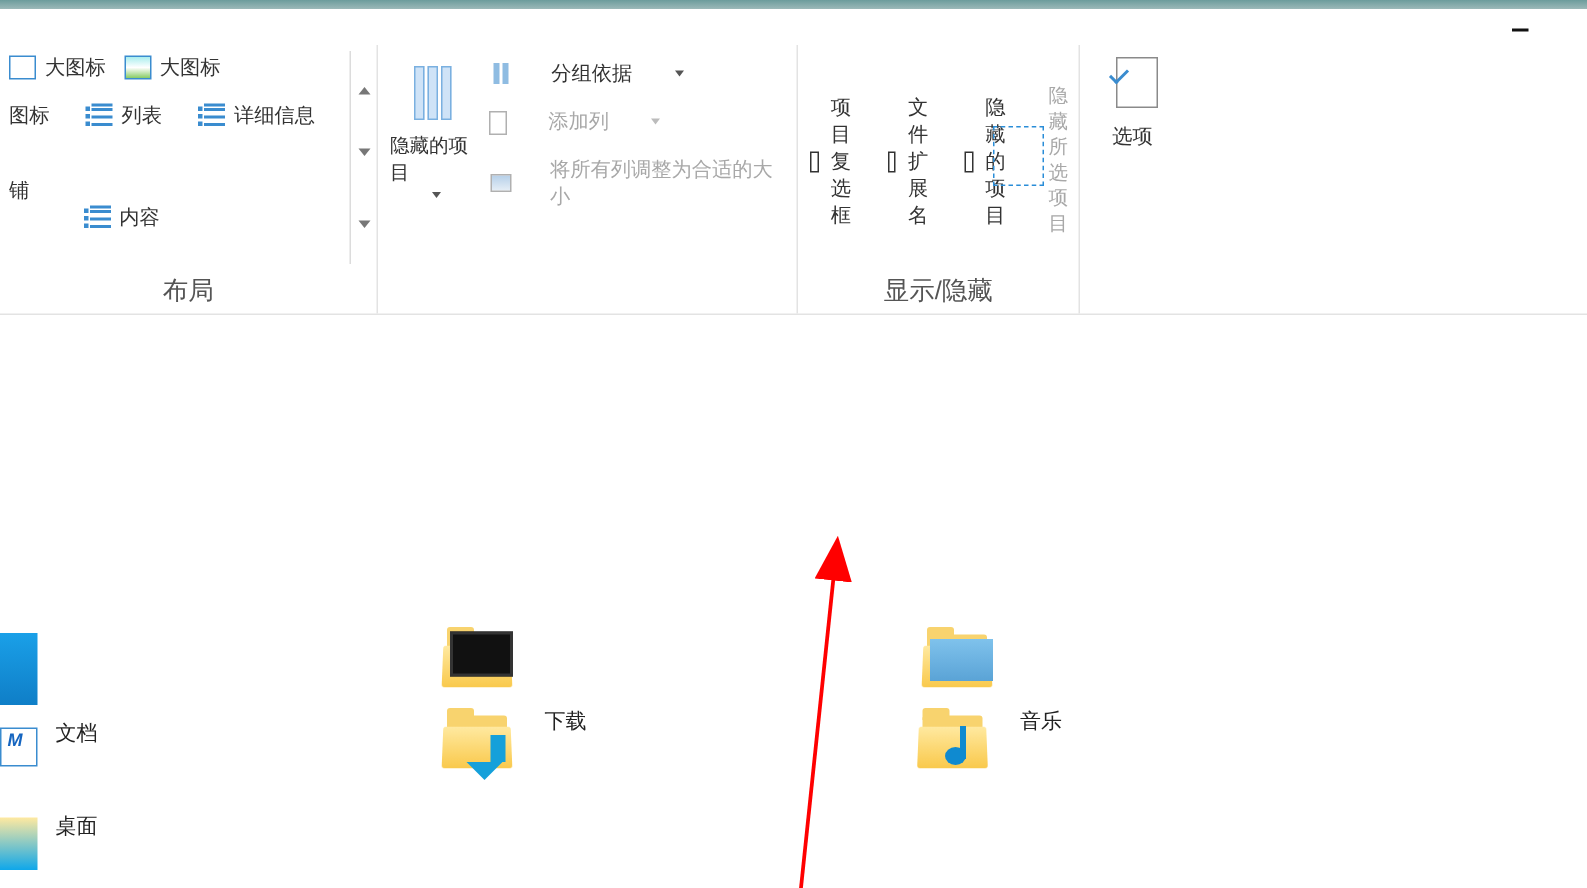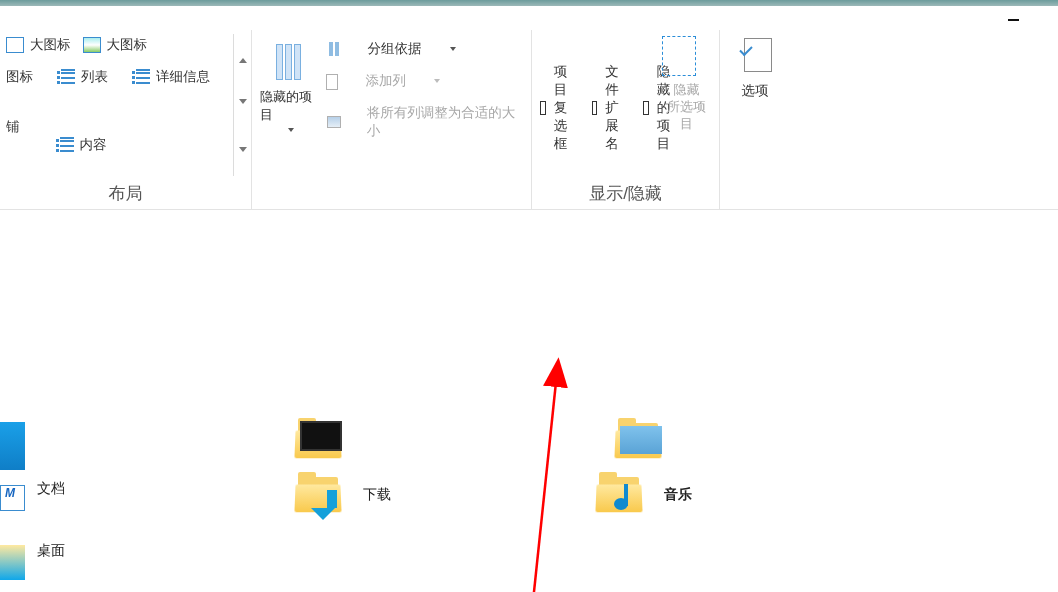--- a/index.html
+++ b/index.html
@@ -45,34 +45,34 @@
 .addcol-icon::before { content: ''; position: absolute; left: 0; top: 0; width: 10px; height: 14px; border: 1.5px solid #b0b0b0; }
 .fit-icon { width: 14px; height: 12px; background: linear-gradient(180deg, #b6d0e9 0%, #e5eef6 100%); border: 1px solid #b0b0b0; }
 .dd-arrow { width: 0; height: 0; border-left: 3px solid transparent; border-right: 3px solid transparent; border-top: 4px solid #555; margin-left: 4px; display: inline-block; }
 .dd-arrow.disabled { border-top-color: #bcbcbc; }
 
 .show-group { width: 188px; }
 .sh-inner { display: flex; height: 100%; }
 .sh-left { display: flex; flex-direction: row; gap: 16px; padding-top: 6px; width: 122px; }
 .chk-item { display: flex; align-items: center; gap: 8px; font-size: 13.5px; color: #333; }
 .chk-box { width: 14px; height: 14px; border: 1.5px solid #333; background: #fff; display: inline-block; }
-.sh-right { display: flex; flex-direction: column; padding-top: 2px; }
+.sh-right { display: flex; flex-direction: row; align-items: center; padding-top: 2px; }
 .sh-right .big-icon { width: 40px; height: 44px; }
 .hide-icon { width: 34px; height: 40px; border: 1.5px dashed #2a8dd8; }
 .sh-right .lbl { font-size: 13px; color: #a8a8a8; margin-top: 2px; text-align: center; line-height: 1.3; }
 
 .opt-group { width: 70px; border-right: none; }
 .opt-inner { display: flex; flex-direction: column; align-items: center; padding-top: 4px; }
 .opt-icon { width: 34px; height: 38px; position: relative; }
 .opt-icon .page { position: absolute; width: 28px; height: 34px; background: #fff; border: 1.5px solid #8a8a8a; right: 0; top: 0; }
 .opt-icon .check { position: absolute; left: 2px; top: 8px; width: 12px; height: 7px; border-left: 2.5px solid #3a8ccf; border-bottom: 2.5px solid #3a8ccf; transform: rotate(-45deg); }
 .opt-inner .lbl { font-size: 13.5px; margin-top: 6px; color: #333; }
 
 .content { position: relative; padding: 0; }
-.folder-item { position: absolute; display: flex; align-items: center; gap: 18px; width: 280px; }
+.folder-item { position: absolute; display: flex; gap: 18px; width: 280px; }
 .folder-item .fname { font-size: 14px; color: #222; }
 .folder-icon { width: 50px; height: 45px; position: relative; }
 .folder-back { position: absolute; left: 3px; top: 5px; width: 40px; height: 32px; background: #f8d36e; border-radius: 2px; }
 .folder-tab { position: absolute; left: 3px; top: 0; width: 18px; height: 8px; background: #f8d36e; border-radius: 2px 2px 0 0; }
 .folder-front { position: absolute; left: 0; top: 12px; width: 46px; height: 28px; background: linear-gradient(180deg, #ffe9a0 0%, #f9c94c 100%); border-radius: 2px; transform: perspective(80px) rotateX(8deg); }
 
 .badge { position: absolute; width: 28px; height: 28px; }
 .badge-video { left: 5px; top: 3px; width: 42px; height: 30px; background: #111; border: 2px solid #333; }
 .badge-img { left: 5px; top: 8px; width: 42px; height: 28px; background: linear-gradient(180deg, #7fc2ec 0%, #5aa3d6 100%); }
 .badge-down-arrow { left: 23px; top: 18px; }
@@ -264,21 +264,21 @@
         <div class="folder-back"></div>
         <div class="folder-front"></div>
       <div class="badge badge-down-arrow">
           <div class="shaft"></div>
           <div class="head"></div>
         </div>
     </div>
     <span class="fname">下载</span>
   </div>
 
-  <div class="folder-item" style="left:596px; top:262px;font-weight:bold;">
+  <div class="folder-item" style="left:612px; top:262px;">
     <div class="folder-icon">
       <div class="folder-tab"></div>
         <div class="folder-back"></div>
         <div class="folder-front"></div>
       <div class="badge badge-music">
           <div class="note"></div>
         </div>
     </div>
     <span class="fname">音乐</span>
   </div>

